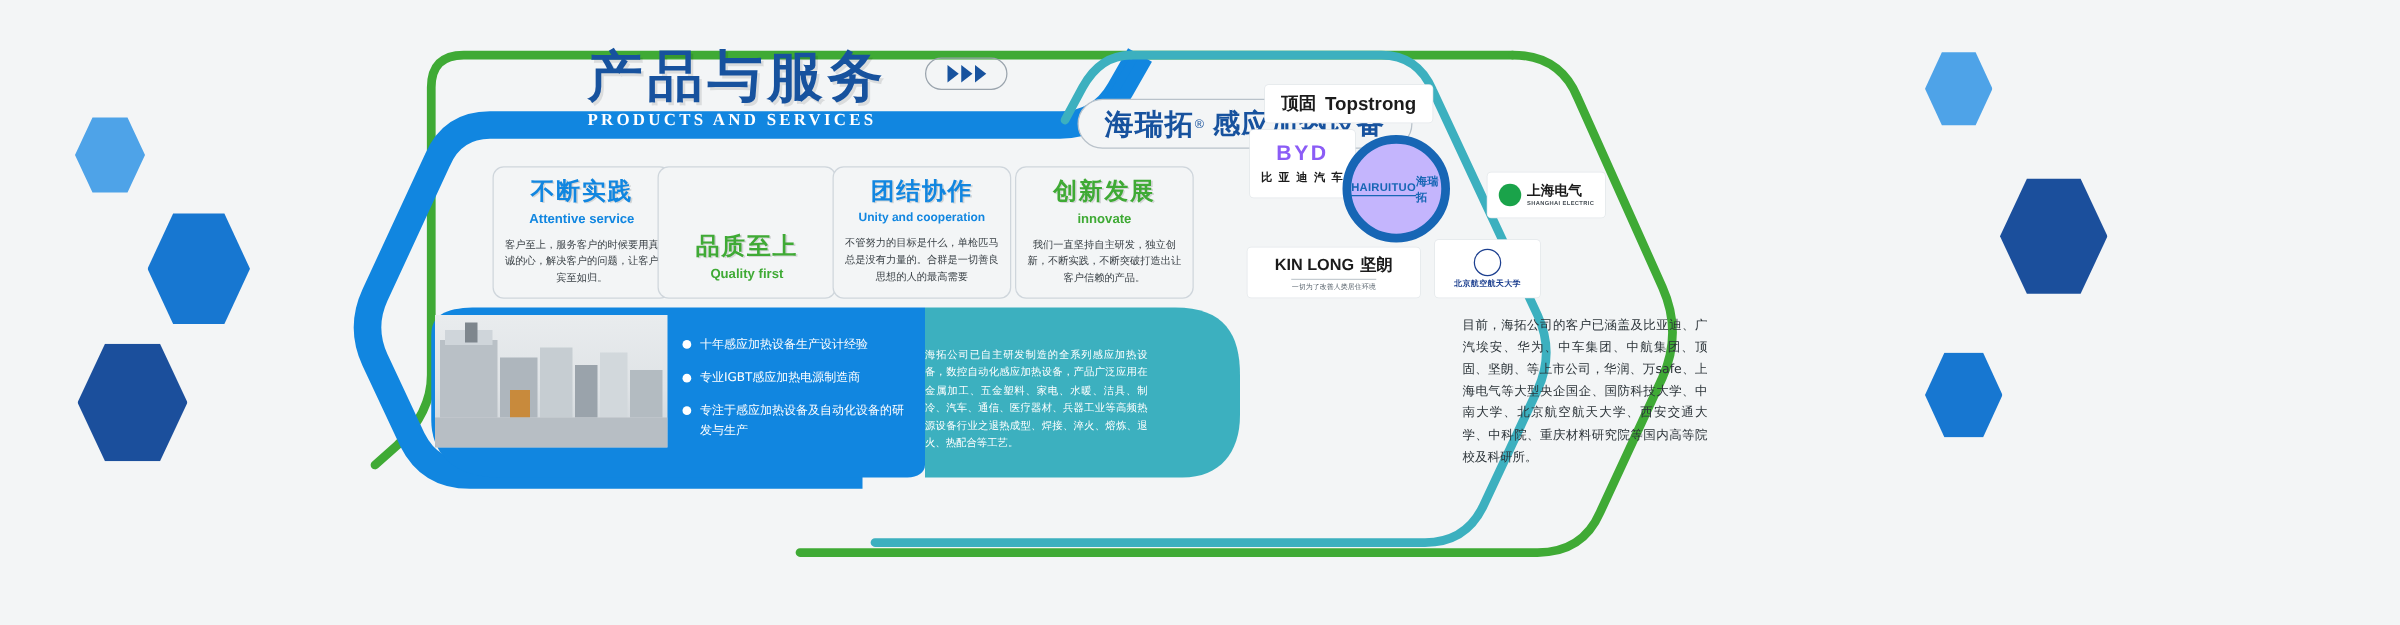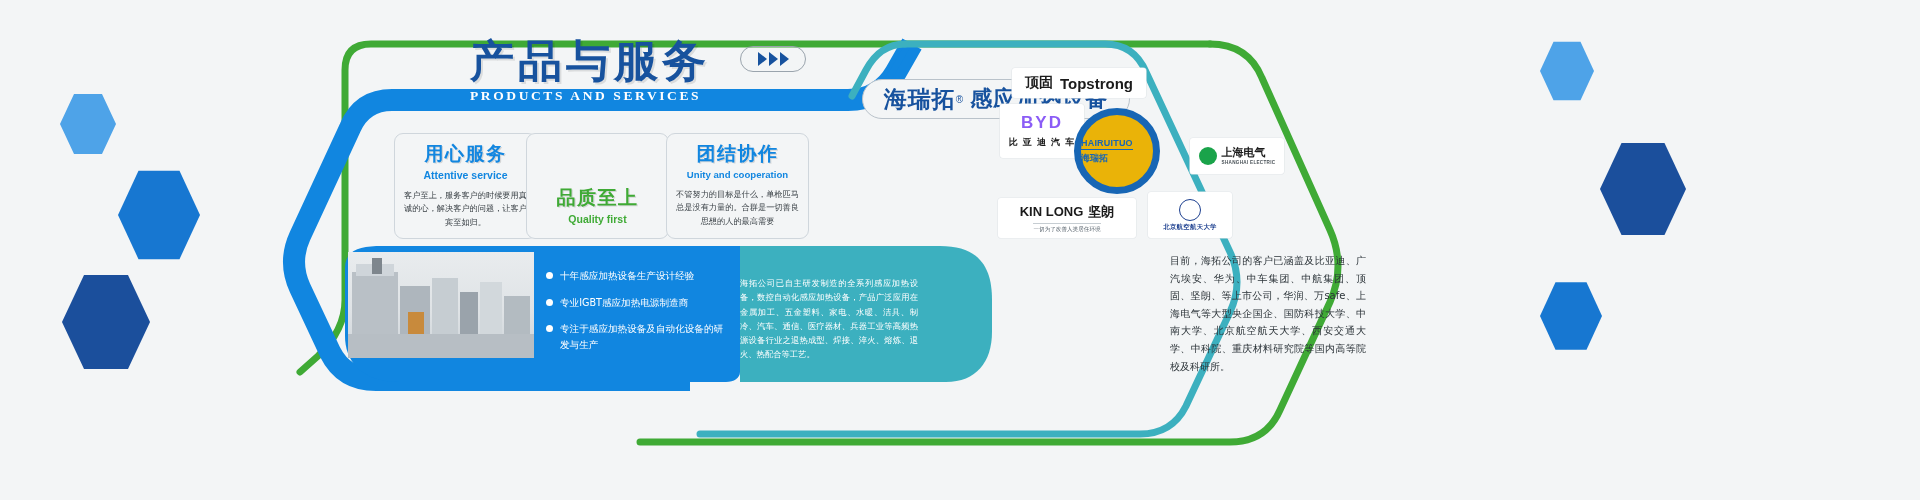--- a/index.html
+++ b/index.html
@@ -117,22 +117,22 @@
   .logo-box {
     position: absolute; background: #ffffff; border-radius: 3px;
     display: flex; align-items: center; justify-content: center;
     box-shadow: 0 0 0 .6px #e3e7ea;
   }
   .logo-cn  { font-family: "DejaVu Sans", sans-serif; font-weight: bold; color: #1b1b1b; }
   .logo-en  { font-family: "Liberation Sans", sans-serif; font-weight: bold; color: #1b1b1b; }
 
   .hairuituo-ring {
     position: absolute; left: 1074px; top: 108px; width: 86px; height: 86px;
-    border-radius: 50%; border: 7px solid #1766b5; background: #eab308;
-    display:flex; flex-direction: column; align-items:flex-start; justify-content:center;
+    border-radius: 50%; border: 7px solid #1766b5; background: #c4b5fd;
+    display:flex; flex-direction: row; align-items:center; justify-content:center;
   }
   .hairuituo-ring .hr-en {
     font-size: 9px; font-weight: bold; color:#1766b5; letter-spacing:.2px;
     font-family: "Liberation Sans", sans-serif;
     border-bottom: 1.6px solid #1766b5; padding-bottom: 1px;
   }
   .hairuituo-ring .hr-cn {
     font-size: 9px; font-weight: bold; color:#1766b5; margin-top: 2px;
     font-family: "DejaVu Sans", sans-serif;
   }
@@ -200,36 +200,41 @@
   </div>
   <div class="title-en">PRODUCTS AND SERVICES</div>
 
   <div class="brand-pill">
     <span class="bp-cn">海瑞拓</span>
     <span class="bp-reg">®</span>
     <span class="bp-sub">感应加热设备</span>
   </div>
 
   <div class="card" style="left:394px;">
-    <h3 style="color:#1186e0;">用心服务</h3>
+    <h3 style="color:#1186e0;">不断实践</h3>
     <div class="c-en" style="color:#1186e0;">Attentive service</div>
     <div class="c-body">客户至上，服务客户的时候要用真诚的心，解决客户的问题，让客户宾至如归。</div>
   </div>
 
   <div class="card" style="left:526px;">
     <h3 style="color:#3faa35;margin-top:44px;">品质至上</h3>
     <div class="c-en" style="color:#3faa35;">Quality first</div>
   </div>
 
   <div class="card" style="left:666px;">
     <h3 style="color:#1186e0;">团结协作</h3>
     <div class="c-en" style="color:#1186e0;font-size:9.6px;">Unity and cooperation</div>
     <div class="c-body">不管努力的目标是什么，单枪匹马总是没有力量的。合群是一切善良思想的人的最高需要</div>
   </div>
 
+  <div class="card" style="left:812px;">
+    <h3 style="color:#3faa35;">创新发展</h3>
+    <div class="c-en" style="color:#3faa35;">innovate</div>
+    <div class="c-body">我们一直坚持自主研发，独立创新，不断实践，不断突破打造出让客户信赖的产品。</div>
+  </div>
 
   <div class="photo">
     <div class="mach" style="left:4px;  top:20px; width:46px; height:62px; background:#b9c0c6;"></div>
     <div class="mach" style="left:8px;  top:12px; width:38px; height:12px; background:#cfd5da;"></div>
     <div class="mach" style="left:52px; top:34px; width:30px; height:48px; background:#aeb6bd;"></div>
     <div class="mach" style="left:84px; top:26px; width:26px; height:56px; background:#c6cdd2;"></div>
     <div class="mach" style="left:112px;top:40px; width:18px; height:42px; background:#9aa3ab;"></div>
     <div class="mach" style="left:132px;top:30px; width:22px; height:52px; background:#d2d8dc;"></div>
     <div class="mach" style="left:156px;top:44px; width:26px; height:38px; background:#b3bbc1;"></div>
     <div class="mach" style="left:60px; top:60px; width:16px; height:22px; background:#c88a3c;"></div>

